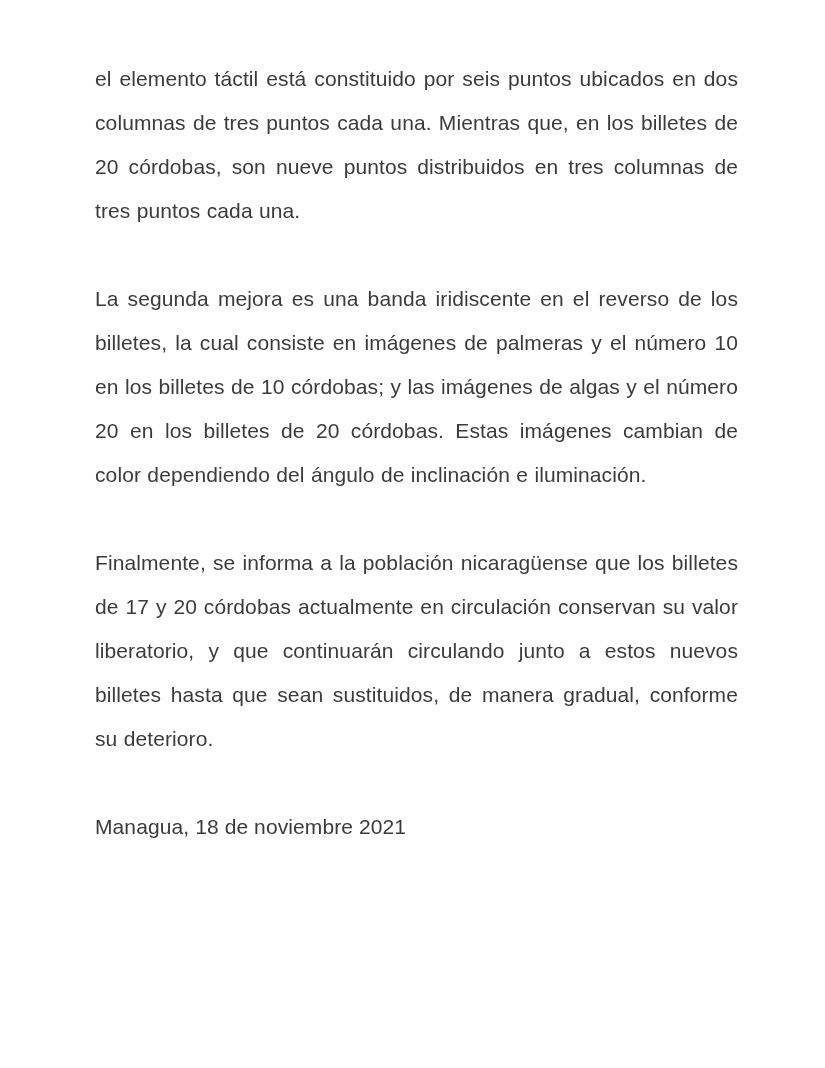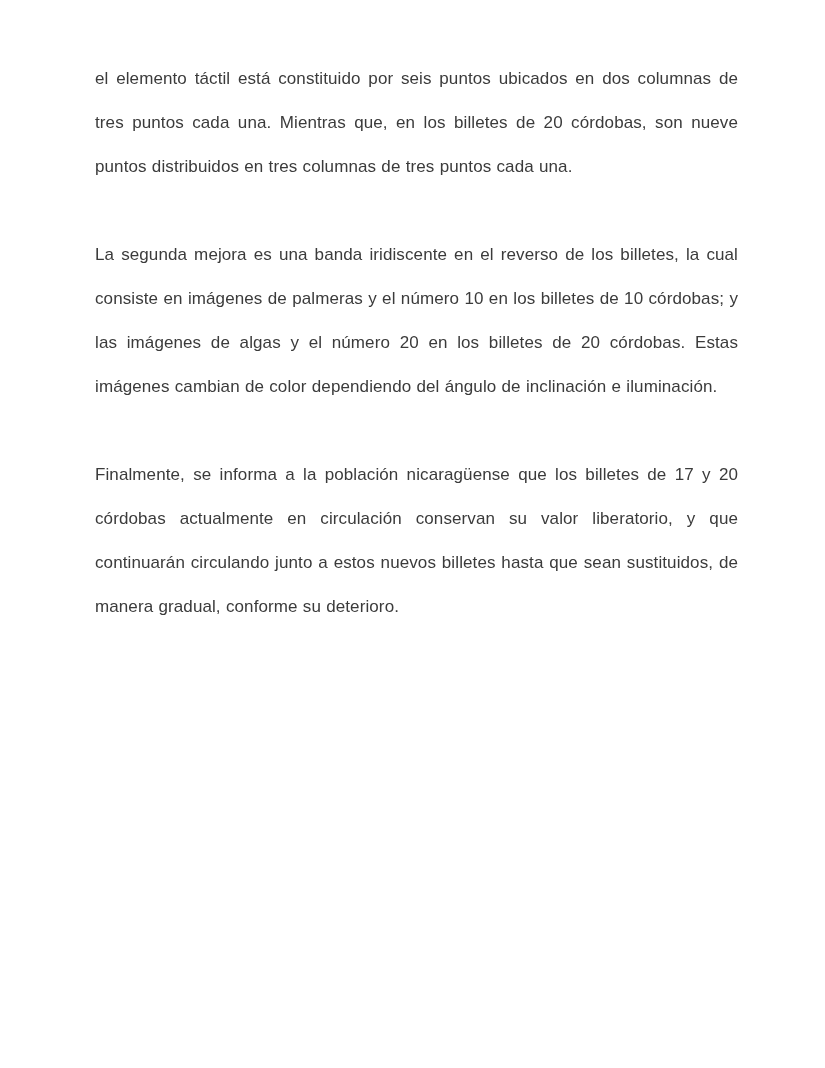--- a/index.html
+++ b/index.html
@@ -21,21 +21,21 @@
   }
   .doc-body {
     position: absolute;
     left: 95px;
     top: 57px;
     width: 643px;
   }
   .para {
     margin: 0 0 0 0;
     color: #3b3b3b;
-    font-size: 17px;
+    font-size: 21px;
     line-height: 44px;
     font-weight: 300;
     text-align: justify;
     text-justify: inter-word;
     letter-spacing: 0.1px;
     word-spacing: 0.4px;
     -webkit-font-smoothing: antialiased;
   }
   .para + .para {
     margin-top: 44px;
@@ -56,16 +56,17 @@
 <div class="page">
 
   <article class="doc-body">
 
     <p class="para">el elemento táctil está constituido por seis puntos ubicados en dos columnas de tres puntos cada una. Mientras que, en los billetes de 20 córdobas, son nueve puntos distribuidos en tres columnas de tres puntos cada una.</p>
 
     <p class="para">La segunda mejora es una banda iridiscente en el reverso de los billetes, la cual consiste en imágenes de palmeras y el número 10 en los billetes de 10 córdobas; y las imágenes de algas y el número 20 en los billetes de 20 córdobas. Estas imágenes cambian de color dependiendo del ángulo de inclinación e iluminación.</p>
 
     <p class="para">Finalmente, se informa a la población nicaragüense que los billetes de 17 y 20 córdobas actualmente en circulación conservan su valor liberatorio, y que continuarán circulando junto a estos nuevos billetes hasta que sean sustituidos, de manera gradual, conforme su deterioro.</p>
 
+    <p class="signoff">Managua, 18 de noviembre 2021</p>
 
   </article>
 
 </div>
 
 </body></html>

